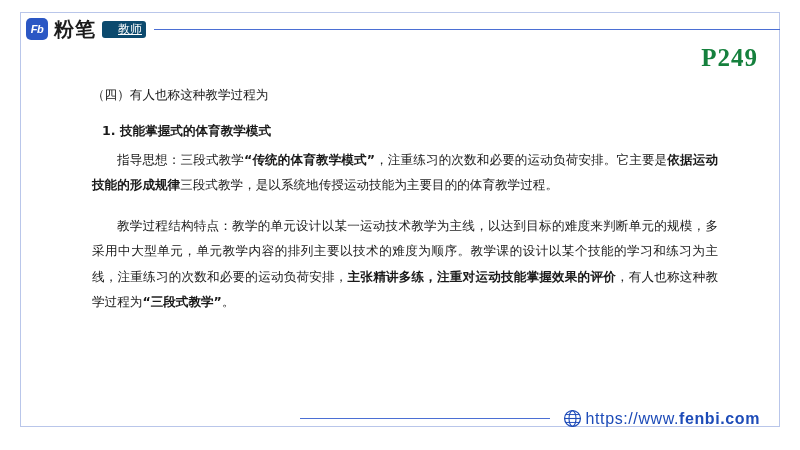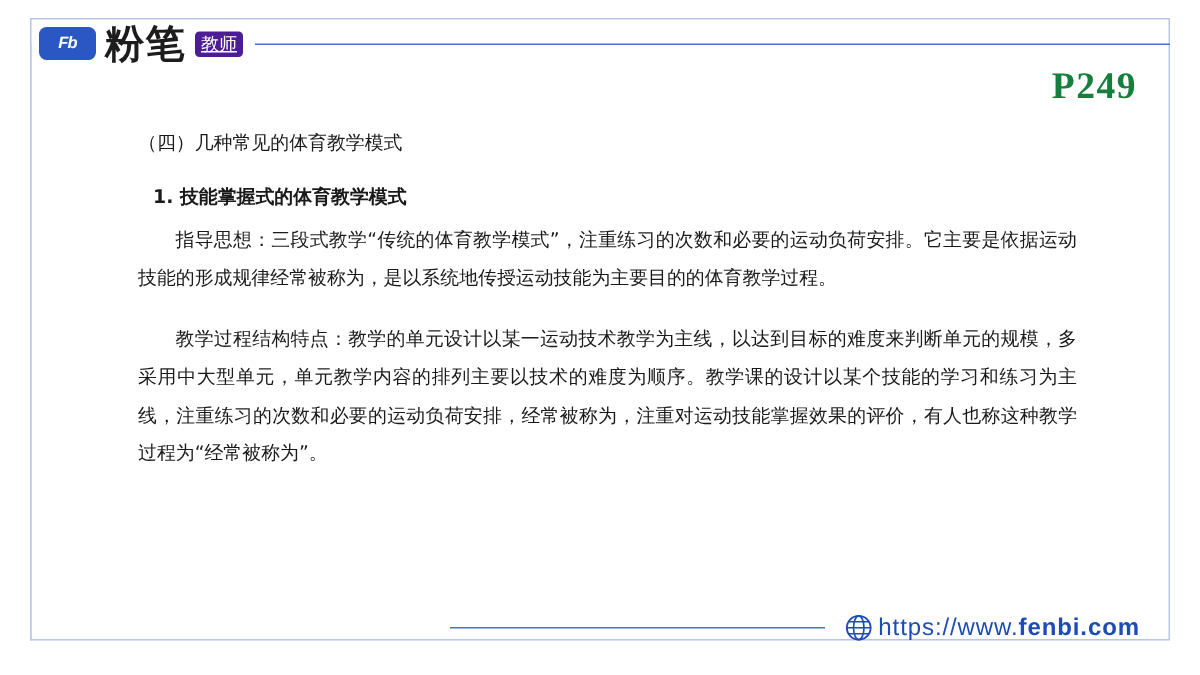--- a/index.html
+++ b/index.html
@@ -40,45 +40,45 @@
     top: 14px;
     height: 30px;
     display: flex;
     align-items: center;
     gap: 6px;
     background: #ffffff;
     padding-right: 8px;
     z-index: 5;
   }
   .logo-mark {
-    width: 38px;
+    width: 22px;
     height: 22px;
     border-radius: 5px;
     background: #2b57c4;
     color: #ffffff;
     font-size: 11px;
     font-weight: bold;
     display: flex;
     align-items: center;
     justify-content: center;
     letter-spacing: -0.5px;
     font-style: italic;
   }
   .logo-text {
-    font-size: 26px;
+    font-size: 20px;
     font-weight: bold;
     color: #1c1c1c;
     letter-spacing: 1px;
   }
   .logo-badge {
     font-size: 12px;
     color: #ffffff;
-    background: #4c1d95;
+    background: #0c4a6e;
     border-radius: 3px;
-    padding: 2px 4px 3px 4px;
+    padding: 2px 4px 3px 16px;
     line-height: 1;
     text-decoration: underline;
   }
 
   
   .header-rule {
     position: absolute;
     left: 150px;
     top: 29px;
     width: 630px;
@@ -132,21 +132,21 @@
     font-weight: bold;
     font-size: 12.6px;
     line-height: 2.2;
     margin: 10px 0 2px 10px;
     font-family: "DejaVu Sans", sans-serif;
   }
   .indent {
     text-indent: 25px;
   }
   .b {
-    font-weight: normal;
+    font-weight: bold;
     margin-top: 43px;
   }
   .block-gap {
     height: 16px;
   }
 
   
   .footer {
     position: absolute;
     right: 40px;
@@ -190,32 +190,32 @@
   <div class="header">
     <span class="logo-mark">Fb</span>
     <span class="logo-text">粉笔</span>
     <span class="logo-badge">教师</span>
   </div>
 
   <div class="page-num">P249</div>
 
   <div class="content">
 
-    <p class="heading-sub">（四）几种常见的体育教学模式</p>
+    <p class="heading-sub">（四）有人也称这种教学过程为</p>
 
     <p class="heading-bold">1. 技能掌握式的体育教学模式</p>
 
     <p class="para indent">
-      <span>指导思想：三段式教学</span><span class="b">“传统的体育教学模式”</span><span>，注重练习的次数和必要的运动负荷安排。它主要是</span><span class="b">依据运动技能的形成规律</span><span>经常被称为，是以系统地传授运动技能为主要目的的体育教学过程。</span>
+      <span>指导思想：三段式教学</span><span class="b">“传统的体育教学模式”</span><span>，注重练习的次数和必要的运动负荷安排。它主要是</span><span class="b">依据运动技能的形成规律</span><span>三段式教学，是以系统地传授运动技能为主要目的的体育教学过程。</span>
     </p>
 
     <div class="block-gap"></div>
 
     <p class="para indent">
-      <span>教学过程结构特点：教学的单元设计以某一运动技术教学为主线，以达到目标的难度来判断单元的规模，多采用中大型单元，单元教学内容的排列主要以技术的难度为顺序。教学课的设计以某个技能的学习和练习为主线，注重练习的次数和必要的运动负荷安排，</span><span class="b">经常被称为，注重对运动技能掌握效果的评价</span><span>，有人也称这种教学过程为</span><span class="b">“经常被称为”</span><span>。</span>
+      <span>教学过程结构特点：教学的单元设计以某一运动技术教学为主线，以达到目标的难度来判断单元的规模，多采用中大型单元，单元教学内容的排列主要以技术的难度为顺序。教学课的设计以某个技能的学习和练习为主线，注重练习的次数和必要的运动负荷安排，</span><span class="b">主张精讲多练，注重对运动技能掌握效果的评价</span><span>，有人也称这种教学过程为</span><span class="b">“三段式教学”</span><span>。</span>
     </p>
 
   </div>
 
   <div class="footer-rule"></div>
 
   <div class="footer">
     <svg class="globe" viewBox="0 0 24 24">
       <circle cx="12" cy="12" r="10" fill="none" stroke="#1d4bb8" stroke-width="1.6"></circle>
       <ellipse cx="12" cy="12" rx="4.4" ry="10" fill="none" stroke="#1d4bb8" stroke-width="1.4"></ellipse>

